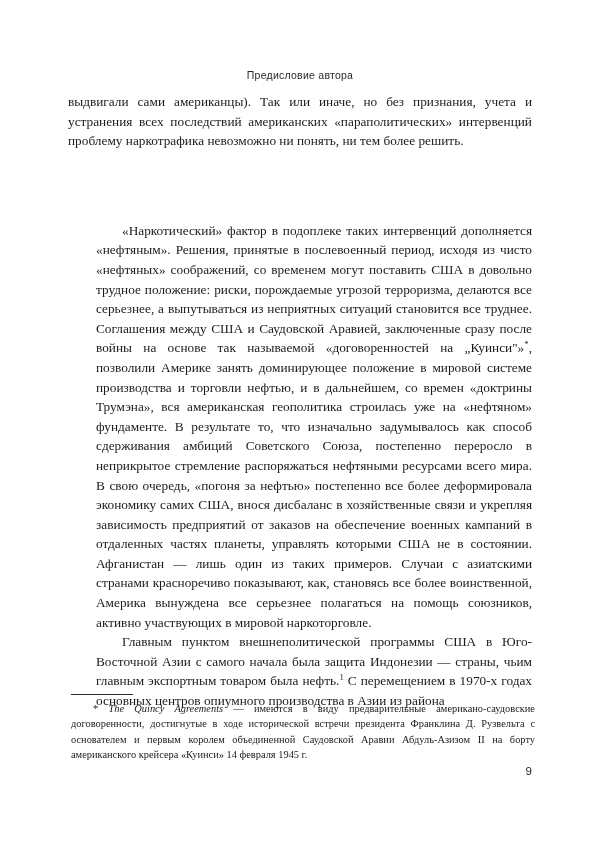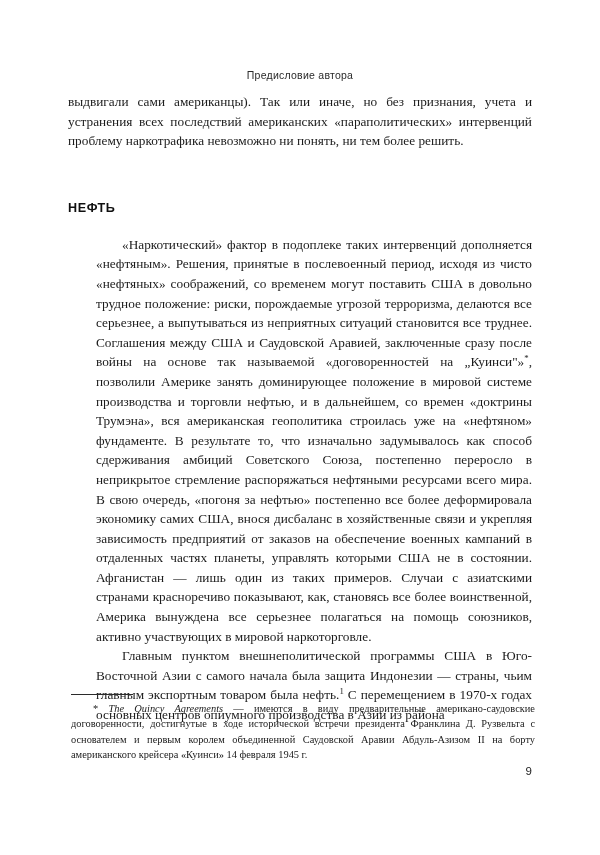--- a/index.html
+++ b/index.html
@@ -124,21 +124,20 @@
 <div class="page">
 
   <div class="running-head">Предисловие автора</div>
 
   <div class="column">
 
     <p class="body-par">выдвигали сами американцы). Так или иначе, но без признания, учета и устранения всех последствий американских «параполитических» интервенций проблему наркотрафика невозможно ни понять, ни тем более решить.</p>
 
     <div class="gap-before-heading"></div>
 
-    <h2 class="section-title">НЕФТЬ</h2>
 
     <div class="gap-after-heading"></div>
 
     <p class="body-par indent"><span>«Наркотический» фактор в подоплеке таких интервенций дополняется «нефтяным». Решения, принятые в послевоенный период, исходя из чисто «нефтяных» соображений, со временем могут поставить США в довольно трудное положение: риски, порождаемые угрозой терроризма, делаются все серьезнее, а выпутываться из неприятных ситуаций становится все труднее. Соглашения между США и Саудовской Аравией, заключенные сразу после войны на основе так называемой «договоренностей на „Куинси"»</span><sup class="fn-ref">*</sup><span>, позволили Америке занять доминирующее положение в мировой системе производства и торговли нефтью, и в дальнейшем, со времен «доктрины Трумэна», вся американская геополитика строилась уже на «нефтяном» фундаменте. В результате то, что изначально задумывалось как способ сдерживания амбиций Советского Союза, постепенно переросло в неприкрытое стремление распоряжаться нефтяными ресурсами всего мира. В свою очередь, «погоня за нефтью» постепенно все более деформировала экономику самих США, внося дисбаланс в хозяйственные связи и укрепляя зависимость предприятий от заказов на обеспечение военных кампаний в отдаленных частях планеты, управлять которыми США не в состоянии. Афганистан — лишь один из таких примеров. Случаи с азиатскими странами красноречиво показывают, как, становясь все более воинственной, Америка вынуждена все серьезнее полагаться на помощь союзников, активно участвующих в мировой наркоторговле.</span></p>
 
     <p class="body-par indent"><span>Главным пунктом внешнеполитической программы США в Юго-Восточной Азии с самого начала была защита Индонезии — страны, чьим главным экспортным товаром была нефть.</span><sup class="fn-ref">1</sup><span> С перемещением в 1970-х годах основных центров опиумного производства в Азии из района</span></p>
 
   </div>
 
   <div class="footnote-block">

